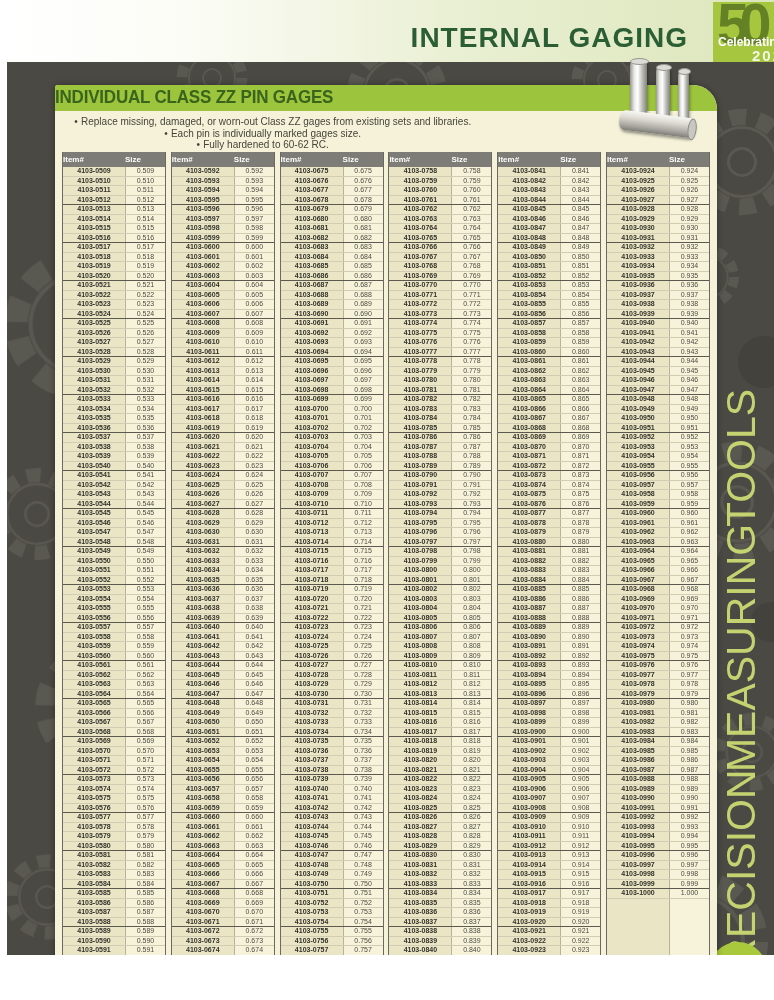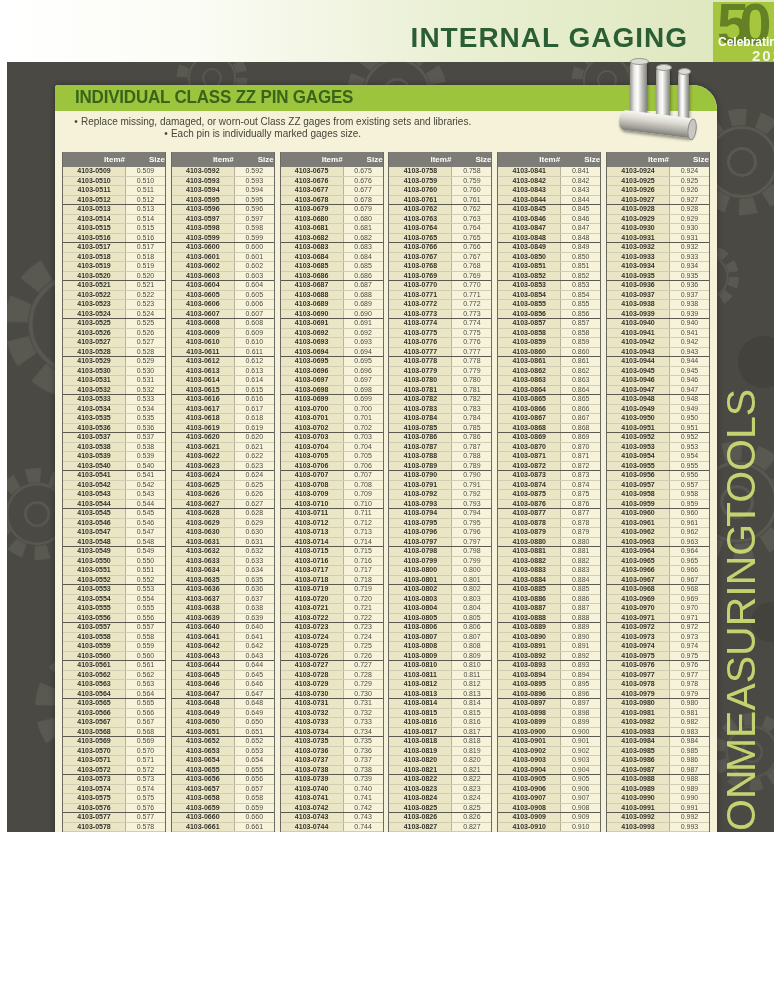--- a/index.html
+++ b/index.html
@@ -1,18 +1,18 @@
 <!DOCTYPE html>
 <html><head>
 <meta charset="utf-8">
 <style>
   * { margin:0; padding:0; box-sizing:border-box; }
   html,body { width:774px; height:1000px; overflow:hidden; background:#ffffff;
               font-family:"Liberation Sans", sans-serif; }
-  .page { position:relative; width:774px; height:832px; overflow:hidden; }
+  .page { position:relative; width:774px; height:955px; overflow:hidden; }
 
   
   .banner { position:absolute; left:0; top:0; width:774px; height:62px;
             background:linear-gradient(90deg,#ffffff 0%,#fbfcf5 25%,#e9efd2 60%,#dce6bb 100%); }
   .banner-title { position:absolute; right:86px; top:22px; font-size:28px; font-weight:bold;
                   color:#2b5e35; letter-spacing:1px; white-space:nowrap; }
   .logo { position:absolute; right:0; top:2px; width:61px; height:62px; background:#a6c640; overflow:hidden;text-align:center; }
   .logo-50 { position:absolute; left:4px; top:-12px; font-size:58px; font-weight:bold;
              color:#5d7a23; letter-spacing:-10px; opacity:0.9; }
   .logo-celebrating { position:absolute; left:5px; bottom:15px; font-size:12px; font-weight:bold; color:#ffffff; }
@@ -32,36 +32,36 @@
   .page-circle { position:absolute; left:702px; top:880px; width:58px; height:58px;
                  border-radius:50%; background:#a9c83c; display:flex;
                  align-items:center; justify-content:flex-start; }
   .page-circle span { font-size:21px; font-weight:bold; color:#31511a; }
 
   
   .card { position:absolute; left:55px; top:85px; width:662px; height:878px;
           background:#f5f2d9; border-radius:3px 24px 3px 3px; overflow:hidden;
           box-shadow:0 0 6px rgba(0,0,0,0.35); }
   .green-bar { position:absolute; left:0; top:0; width:662px; height:26px; background:#9cc43c;
-               border-radius:0 24px 0 0; display:flex; align-items:center; padding-left:20px; }
+               border-radius:0 24px 0 0; display:flex; align-items:center; padding-left:0; }
   .green-bar h1 { font-size:17px; font-weight:bold; color:#3a641c; letter-spacing:-0.2px;
                   transform:scaleY(1.05); white-space:nowrap; }
 
   .bullets { position:absolute; font-size:10px; color:#45443a; line-height:11.5px;text-align:center; }
   .bullets-left  { left:16px;  top:31px; width:380px; }
   .bullets-right { left:402px; top:35px; width:190px; }
   .bullets li { list-style:none; white-space:nowrap; }
   .bullets .dot { display:inline-block; width:10px; color:#45443a; }
 
   
   .gage-table { position:absolute; left:7px; top:67px; width:648px; height:804px;
                 display:flex; justify-content:space-between; }
   .pair { width:104px; border:1px solid #6b6a62; border-top:none; background:#f6f3da; }
   .phead { height:15px; background:#7d7c76; display:flex; }
-  .phead span { color:#ffffff; font-size:8px; font-weight:bold; line-height:15px; text-align:right;padding-left:7px; }
+  .phead span { color:#ffffff; font-size:8px; font-weight:bold; line-height:15px; text-align:left; }
   .phead .hi { width:62px; }
   .phead .hs { width:40px; }
   .pbody { height:789px; display:flex; flex-direction:column; }
   .trow { flex:0 0 9.506px; height:9.506px; display:flex;
           border-bottom:1px solid rgba(140,136,110,0.35); }
   .trow.group-end { border-bottom:1px solid #5c5a50; }
   .trow.empty { border-bottom:none; }
   .c-item { width:62px; background:#e9e5c5; font-size:7px; font-weight:bold; color:#33322a;
             text-align:center; line-height:8.8px; overflow:hidden; }
   .c-size { width:40px; background:#f6f3da; font-size:7px; color:#4c4b40;
@@ -134,20 +134,21 @@
   </div>
 
   <div class="card">
     <div class="green-bar">
       <h1>INDIVIDUAL CLASS ZZ PIN GAGES</h1>
     </div>
 
     <ul class="bullets bullets-left">
       <li><span class="dot">•</span><span>Replace missing, damaged, or worn-out Class ZZ gages from existing sets and libraries.</span></li>
       <li><span class="dot">•</span><span>Each pin is individually marked gages size.</span></li>
+      <li><span class="dot">•</span><span>Fully hardened to 60-62 RC.</span></li>
     </ul>
 
     <div class="gage-table" id="gage-table">
         <div class="pair">
           <div class="phead">
             <span class="hi">Item#</span>
             <span class="hs">Size</span>
           </div>
           <div class="pbody">
             <div class="trow">

